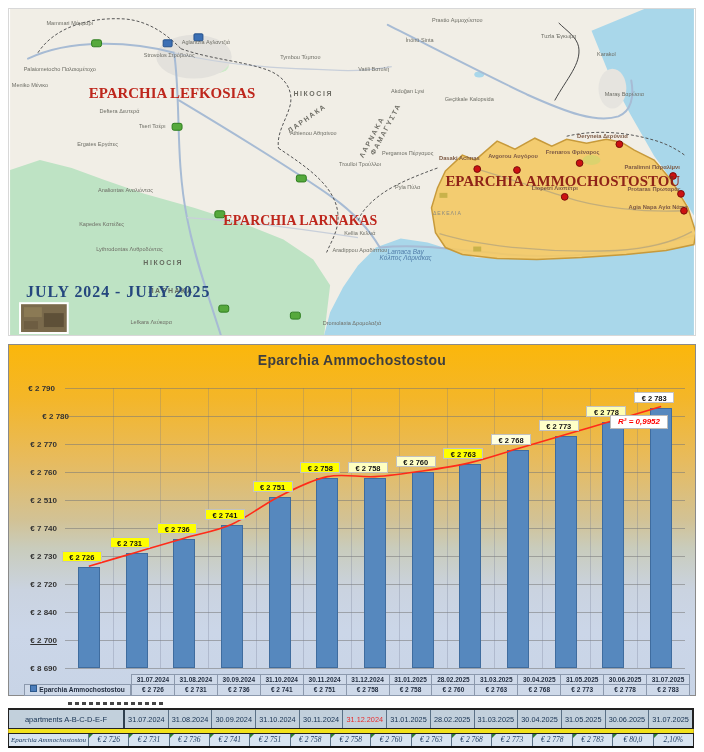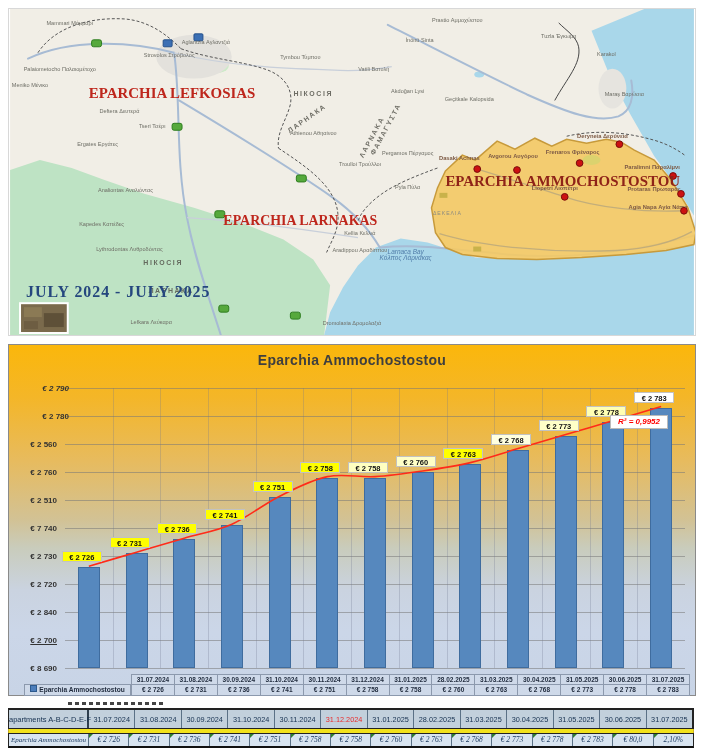--- a/index.html
+++ b/index.html
@@ -40,21 +40,21 @@
   #legend-cell{position:absolute;left:15px;top:339px;width:107px;height:12px;box-sizing:border-box;
                border:1px solid #8c99ad;font-size:6.6px;font-weight:bold;color:#1f2a3c;line-height:10px;
                text-align:center;background:rgba(255,255,255,.12);white-space:nowrap;}
   #legend-cell .sq{display:inline-block;width:5px;height:5px;background:#4d7ebb;border:1px solid #2d5a8e;margin-right:2px;}
   
   #dash-artifact{position:absolute;left:68px;top:702px;width:96px;height:3px;
      background:repeating-linear-gradient(90deg,#444 0 4px,transparent 4px 7px);}
   #btable{position:absolute;left:8px;top:708px;width:686px;}
   #bt-row1{display:flex;height:21px;background:#c2d0dc;border-top:2px solid #222;border-bottom:1px solid #222;
            border-left:1px solid #222;border-right:2px solid #222;box-sizing:border-box;}
-  #bt-row1 .lbl{width:80px;flex:none;font-size:7.5px;color:#16304f;line-height:19px;text-align:center;
+  #bt-row1 .lbl{width:116px;flex:none;font-size:7.5px;color:#16304f;line-height:19px;text-align:center;
                 border-right:2px solid #30404f;box-sizing:border-box;white-space:nowrap;}
   .bt-date{flex:1;border-right:1px solid #5b7186;box-sizing:border-box;text-align:center;
            font-size:7.3px;color:#16304f;line-height:19px;white-space:nowrap;overflow:hidden;}
   .bt-date:last-child{border-right:none;}
   .bt-date.red{color:#e92c2c;}
   #yellow-strip{height:4px;background:#f2e21c;border-left:1px solid #c8b020;border-right:1px solid #c8b020;}
   #bt-row2{display:flex;height:15px;background:#d8e4f0;border:1px solid #222;border-bottom:2.5px solid #111;
            box-sizing:border-box;}
   #bt-row2 .lbl{width:80px;flex:none;font-family:"Liberation Serif",serif;font-style:italic;font-size:7px;
                 color:#17365d;line-height:12px;text-align:center;border-right:1px solid #5b7186;
@@ -228,23 +228,23 @@
       </div>
     <div id="ytick-layer">
         <div class="ytick" style="left: 2px; top: 319px;">€ 8 690</div>
         <div class="ytick" style="left: 2px; top: 291px; text-decoration: underline;">€ 2 700</div>
         <div class="ytick" style="left: 2px; top: 263px;">€ 2 840</div>
         <div class="ytick" style="left: 2px; top: 235px;">€ 2 720</div>
         <div class="ytick" style="left: 2px; top: 207px;">€ 2 730</div>
         <div class="ytick" style="left: 2px; top: 179px;">€ 7 740</div>
         <div class="ytick" style="left: 2px; top: 151px;">€ 2 510</div>
         <div class="ytick" style="left: 2px; top: 123px;">€ 2 760</div>
-        <div class="ytick" style="left: 2px; top: 95px;">€ 2 560</div>
+        <div class="ytick" style="left: 2px; top: 95px;">€ 2 770</div>
         <div class="ytick" style="left: 14px; top: 67px;">€ 2 780</div>
-        <div class="ytick" style="left: 14px; top: 39px; font-style: italic;">€ 2 790</div>
+        <div class="ytick" style="left: 0; top: 39px;">€ 2 790</div>
       </div>
     <div id="bar-layer">
         <div class="bar" style="left: 68.8462px; top: 222.2px; height: 100.8px; background: rgb(86, 136, 190);"></div>
         <div class="bar" style="left: 116.538px; top: 208.2px; height: 114.8px; background: rgb(86, 136, 190);"></div>
         <div class="bar" style="left: 164.231px; top: 194.2px; height: 128.8px; background: rgb(86, 136, 190);"></div>
         <div class="bar" style="left: 211.923px; top: 180.2px; height: 142.8px; background: rgb(86, 136, 190);"></div>
         <div class="bar" style="left: 259.615px; top: 152.2px; height: 170.8px; background: rgb(86, 136, 190);"></div>
         <div class="bar" style="left: 307.308px; top: 132.6px; height: 190.4px; background: rgb(86, 136, 190);"></div>
         <div class="bar" style="left: 355px; top: 132.6px; height: 190.4px; background: rgb(86, 136, 190);"></div>
         <div class="bar" style="left: 402.692px; top: 127px; height: 196px; background: rgb(86, 136, 190);"></div>

